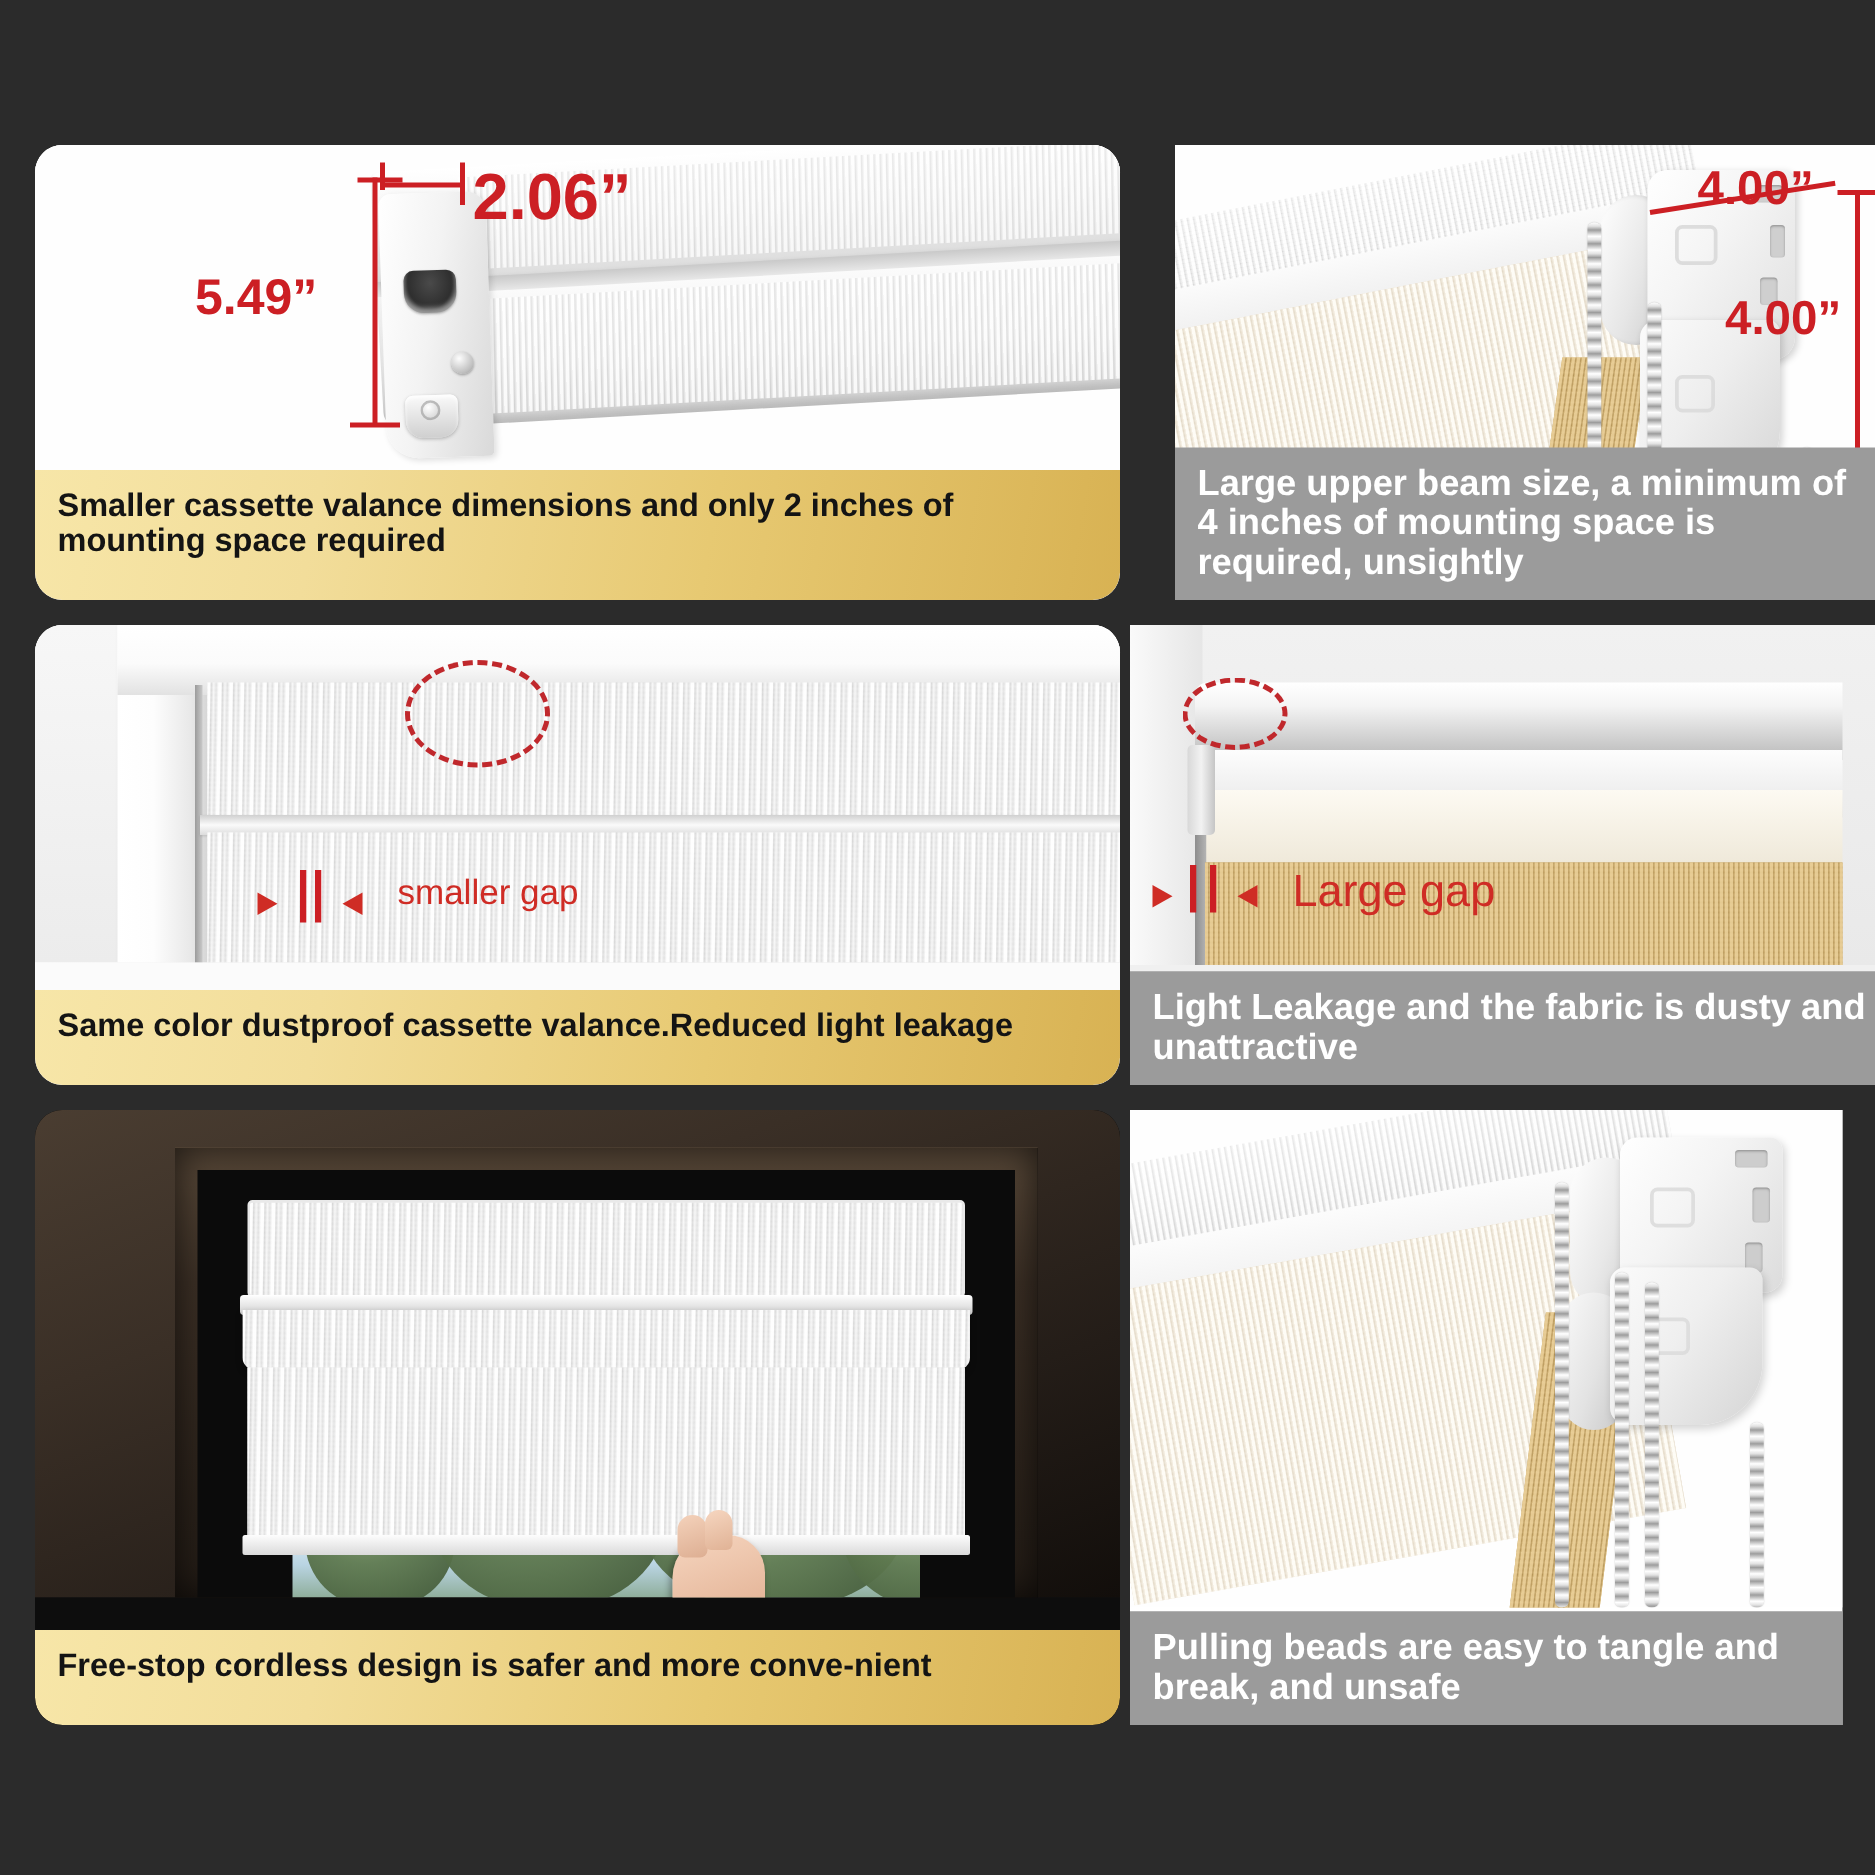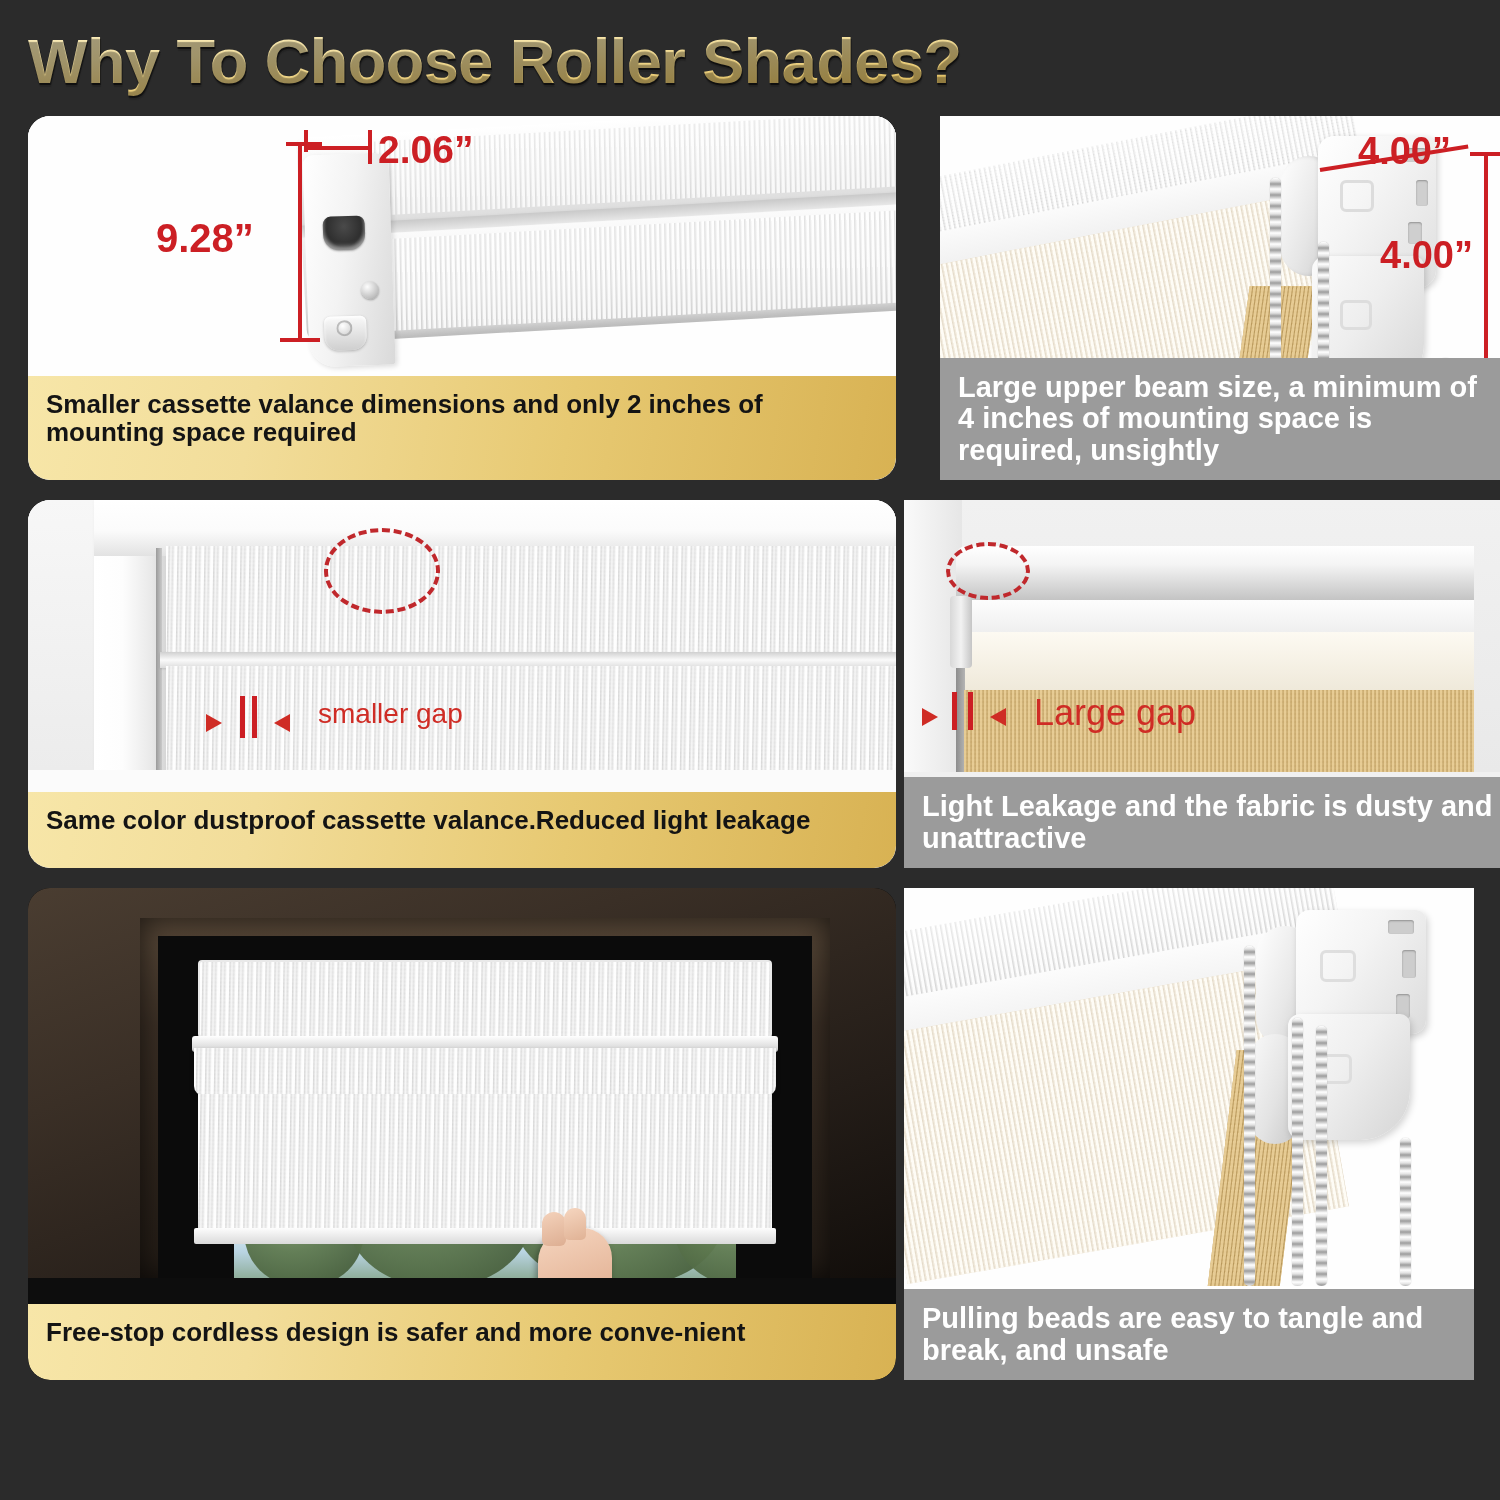--- a/index.html
+++ b/index.html
@@ -456,47 +456,46 @@
   }
   .notch6{ position:absolute; background:#cdcdcd; border-radius:3px;
            box-shadow: inset 0 1px 2px rgba(0,0,0,.3); }
   .logo6{ position:absolute; border:3px solid #dcdcdc; border-radius:6px; opacity:.9; }
 </style>
 </head>
 <body>
 
 <div class="page">
 
-  <div class="title">Why To Choose Roller Shades?</div>
 
   <div class="panel good" id="p1">
     <div class="photo">
       <div class="white-bg"></div>
 
       <div class="cassette-body">
         <div class="cass-top"></div>
         <div class="cass-mid"></div>
         <div class="cass-bot"></div>
       </div>
 
       <div class="endcap">
         <div class="endcap-slot"></div>
         <div class="endcap-screw a"></div>
         <div class="endcap-cyl"></div>
       </div>
 
       <div class="dimline" style="left:278px; top:30px; width:66px; height:4px;"></div>
       <div class="dimline" style="left:276px; top:14px; width:4px; height:22px;"></div>
       <div class="dimline" style="left:340px; top:14px; width:4px; height:34px;"></div>
-      <div class="dim-label" style="left:350px; top:12px; font-size:39px;">2.06”</div>
+      <div class="dim-label" style="left:350px; top:12px; font-size:52px;">2.06”</div>
 
       <div class="dimline" style="left:270px; top:26px; width:4px; height:198px;"></div>
       <div class="dimline" style="left:258px; top:26px; width:36px; height:4px;"></div>
       <div class="dimline" style="left:252px; top:222px; width:40px; height:4px;"></div>
-      <div class="dim-label" style="left:128px; top:100px; font-size:40px;">9.28”</div>
+      <div class="dim-label" style="left:128px; top:100px; font-size:40px;">5.49”</div>
     </div>
 
     <div class="caption gold">Smaller cassette valance dimensions and only 2 inches of mounting space required</div>
   </div>
 
   <div class="panel bad" id="p2">
     <div class="photo">
       <div class="white-bg"></div>
 
       <div class="tube-top fab-white"></div>

